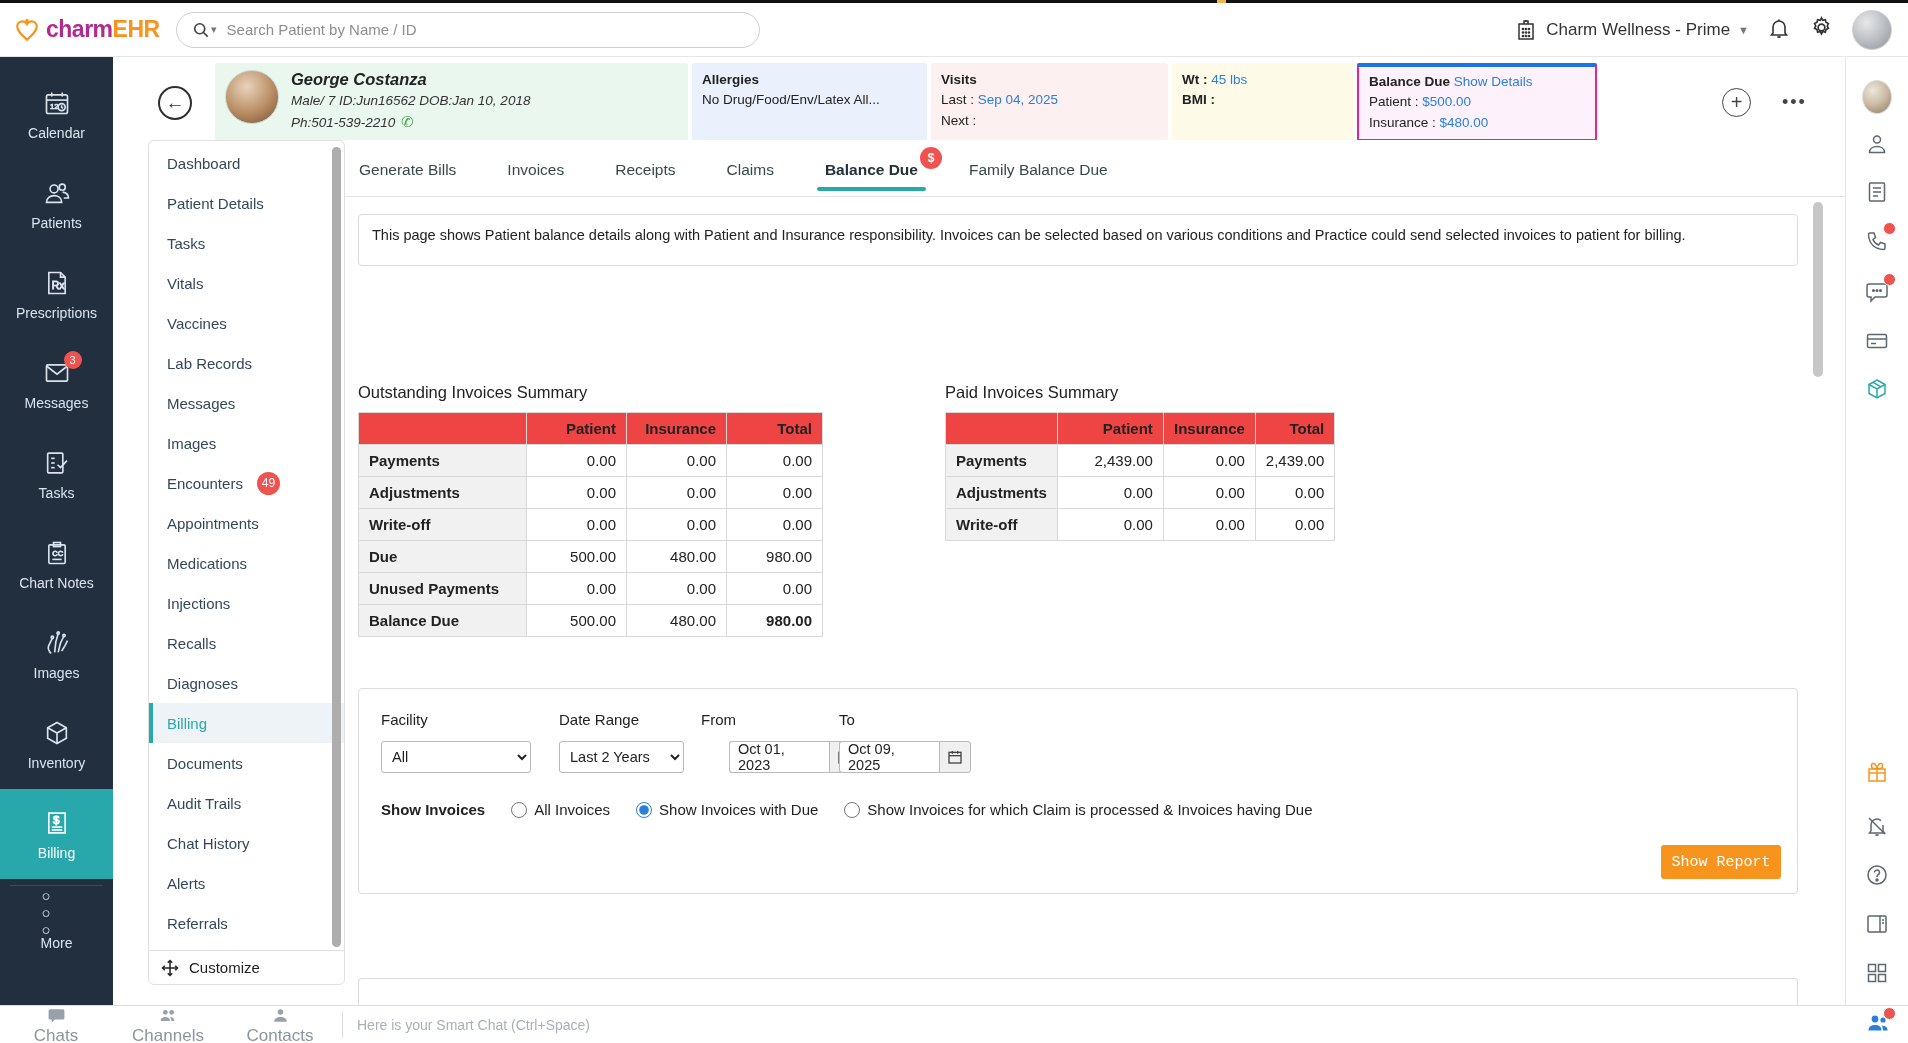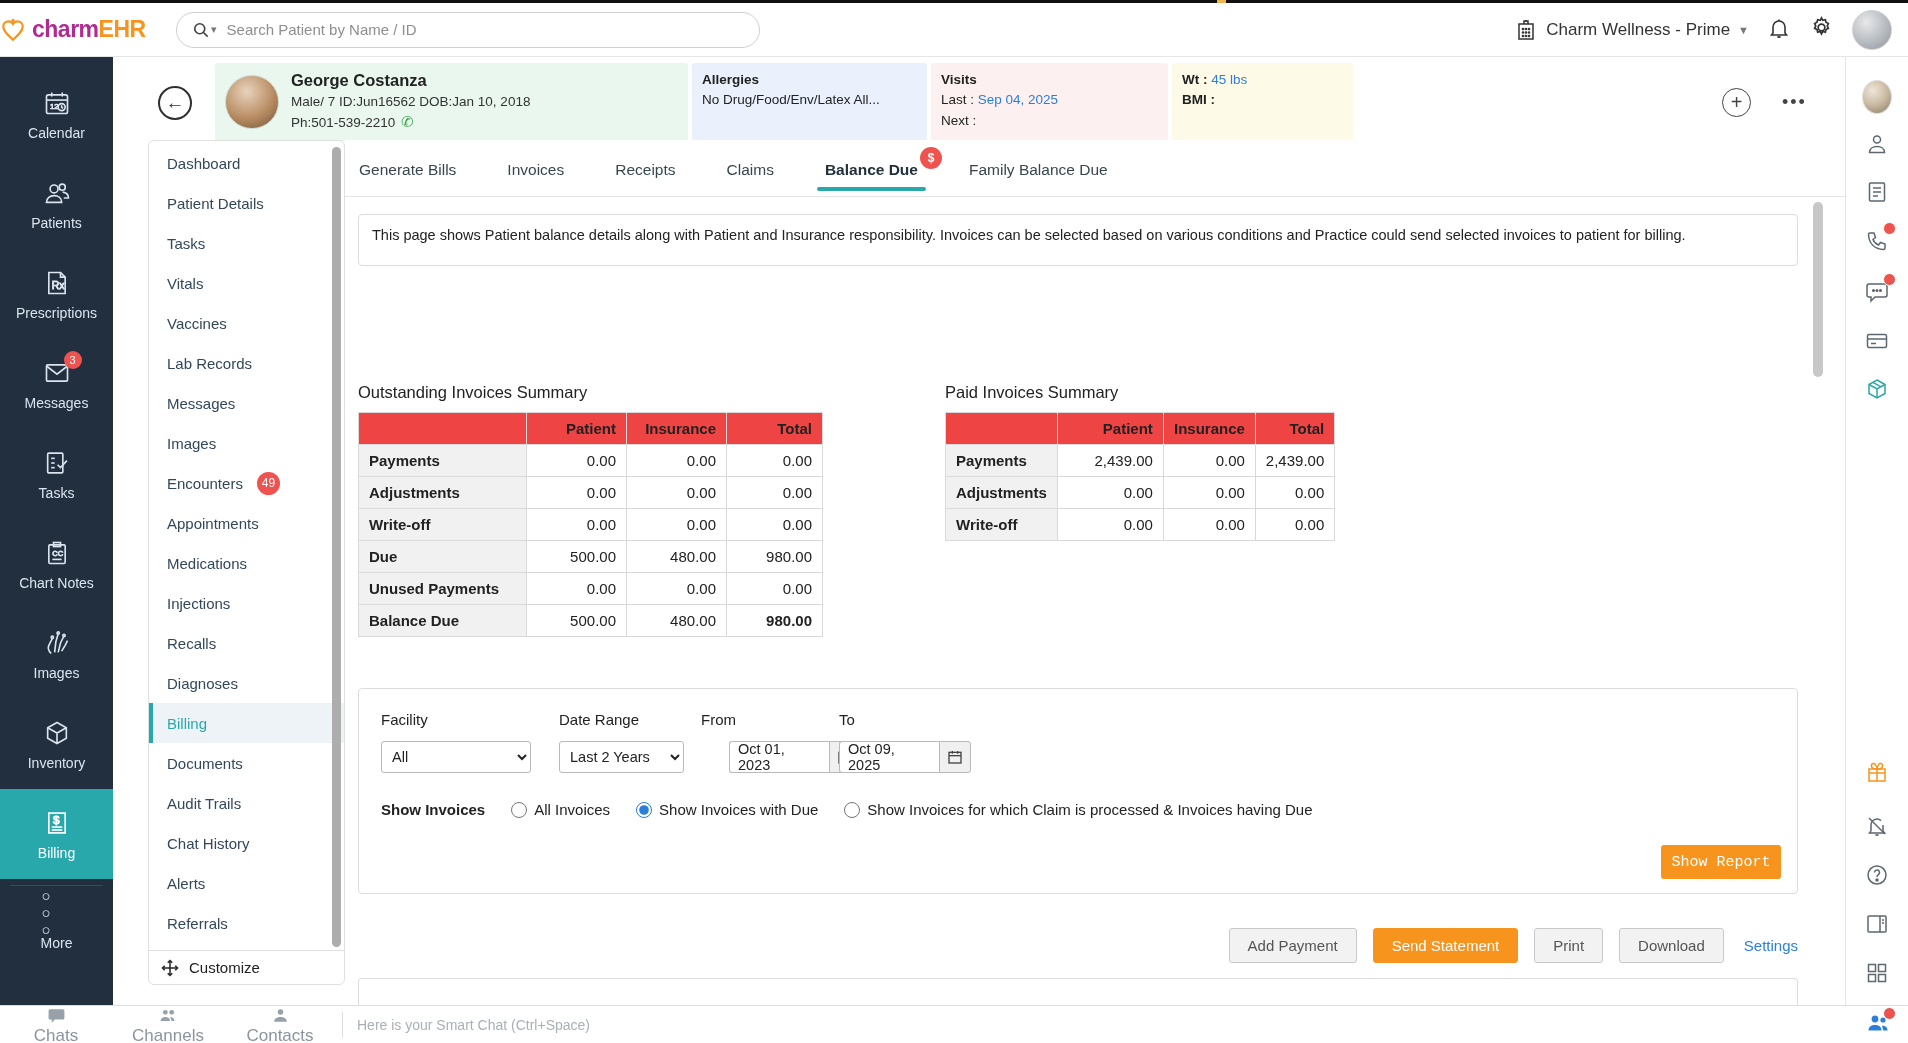--- a/index.html
+++ b/index.html
@@ -6,21 +6,21 @@
   html,body { width:1908px; height:1043px; overflow:hidden; background:#fff;
     font-family:"Liberation Sans","DejaVu Sans",sans-serif; }
 
   
   #top-strip { position:absolute; left:0; top:0; width:1908px; height:3px; background:#111; }
   #top-marker { position:absolute; left:1217px; top:0; width:9px; height:15px; background:#f2b24c; }
 
   
   #top-bar { position:absolute; left:0; top:3px; width:1908px; height:54px; background:#fff;
     border-bottom:1px solid #e6e6e6; display:flex; align-items:center; }
-  #logo { display:flex; align-items:center; gap:6px; width:176px; }
+  #logo { display:flex; align-items:center; gap:6px; padding-left:14px; width:176px; }
   #logo .charm { font-size:23px; font-weight:bold; color:#b02a8f; letter-spacing:-0.5px; }
   #logo .ehr { font-size:23px; font-weight:bold; color:#f7941e; letter-spacing:-0.5px; }
   #search-box { width:584px; height:36px; border:1px solid #cfcfcf; border-radius:18px;
     display:flex; align-items:center; padding:0 14px; gap:10px; background:#fff; }
   #search-box .ph { color:#8e8e8e; font-size:15px; }
   #top-right { margin-left:auto; display:flex; align-items:center; gap:18px; padding-right:16px; }
   #practice { display:flex; align-items:center; gap:8px; font-size:17px; color:#333; cursor:pointer; }
   .caret { font-size:11px; color:#777; }
   .avatar { width:40px; height:40px; border-radius:50%;
     background:radial-gradient(circle at 35% 30%, #e8e8e8 0%, #bfc4c9 45%, #8d949b 100%);
@@ -56,21 +56,21 @@
   #menu-scrollbar { position:absolute; right:3px; top:6px; width:9px; height:800px; border-radius:5px; background:#adadad; }
   #customize-row { position:absolute; left:0; bottom:0; width:100%; height:34px; border-top:1px solid #e0e0e0;
     display:flex; align-items:center; gap:10px; padding-left:12px; font-size:15px; color:#222; cursor:pointer; }
 
   
   #back-btn { position:absolute; left:158px; top:86px; width:34px; height:34px; border:2px solid #2f2f2f;
     border-radius:50%; display:flex; align-items:center; justify-content:center; font-size:19px; color:#2f2f2f;
     cursor:pointer; background:#fff; }
   #patient-header { position:absolute; left:215px; top:63px; height:78px; display:flex; gap:4px; }
   .ph-box { height:78px; border-radius:3px; padding:7px 10px; font-size:13.5px; color:#222; }
-  #ph-main { width:473px; background:#e9f7ef; display:flex; gap:12px; align-items:center; }
+  #ph-main { width:473px; background:#e9f7ef; display:flex; gap:12px; align-items:flex-start;font-style:italic; }
   #patient-photo { width:54px; height:54px; border-radius:50%;
     background:radial-gradient(circle at 40% 30%, #e8d3bd 0%, #b98d63 55%, #6d5138 100%);
     border:1px solid #cdd8cf; flex:none; }
   #ph-main .pname { font-size:16.5px; font-weight:bold; color:#222; margin-bottom:2px; }
   #ph-main .pline { font-size:13.5px; color:#333; line-height:1.45; }
   .phone-glyph { display:inline-block; color:#39a845; font-size:15px; margin-left:6px; }
   #ph-allergy { width:235px; background:#eaf1fd; }
   #ph-visits  { width:237px; background:#fdf0f0; }
   #ph-wt      { width:181px; background:#fdfbe8; }
   .ph-box .b  { font-weight:bold; }
@@ -352,20 +352,25 @@
   </div>
   <div class="ph-box" id="ph-visits">
     <div class="b line">Visits</div>
     <div class="line"><span>Last :</span> <span class="blue">Sep 04, 2025</span></div>
     <div class="line">Next :</div>
   </div>
   <div class="ph-box" id="ph-wt">
     <div class="line"><span class="b">Wt   :</span> <span class="blue">45 lbs</span></div>
     <div class="line b">BMI :</div>
   </div>
+  <div class="ph-box" id="ph-balance">
+    <div class="line"><span class="b">Balance Due</span> <span class="link">Show Details</span></div>
+    <div class="line"><span>Patient :</span> <span class="blue">$500.00</span></div>
+    <div class="line"><span>Insurance :</span> <span class="blue">$480.00</span></div>
+  </div>
 </div>
 <div id="hdr-plus">+</div>
 <div id="hdr-more">•••</div>
 
 <div id="patient-menu">
   <div id="menu-list">
       <div class="menu-item">
         <span>Dashboard</span>
       </div>
       <div class="menu-item">
@@ -582,27 +587,20 @@
           <label class="radio-opt">
             <input type="radio" name="inv" style="">
             <span>Show Invoices for which Claim is processed &amp; Invoices having Due</span>
           </label>
         </span>
     </div>
 
     <button id="show-report">Show Report</button>
   </div>
 
-  <div id="action-row">
-    <button class="act-btn">Add Payment</button>
-    <button class="act-btn orange">Send Statement</button>
-    <button class="act-btn">Print</button>
-    <button class="act-btn">Download</button>
-    <span id="settings-link">Settings</span>
-  </div>
 
   <div id="partial-box"></div>
 </div>
 
 <div id="right-strip">
     <div class="rs-icon" style="top: 25px;">
       <span class="rs-avatar"></span>
     </div>
     <div class="rs-icon" style="top: 72px;">
       <svg viewBox="0 0 24 24">

